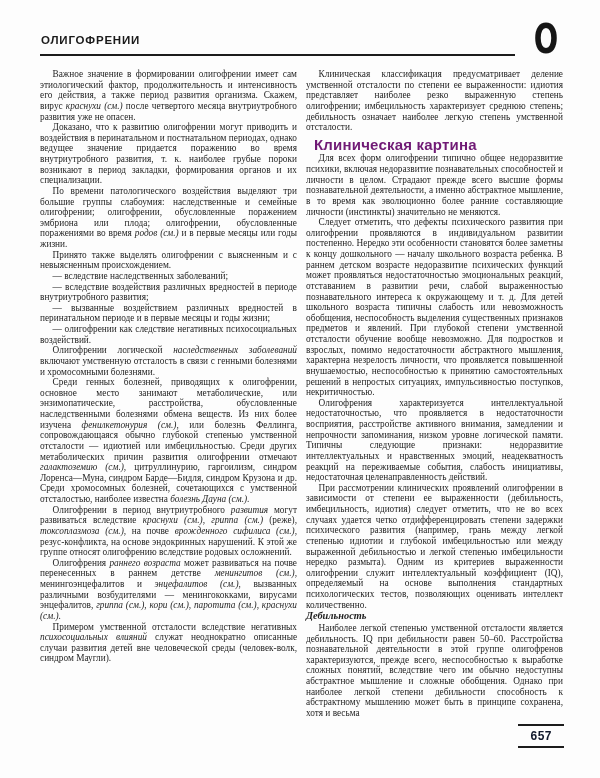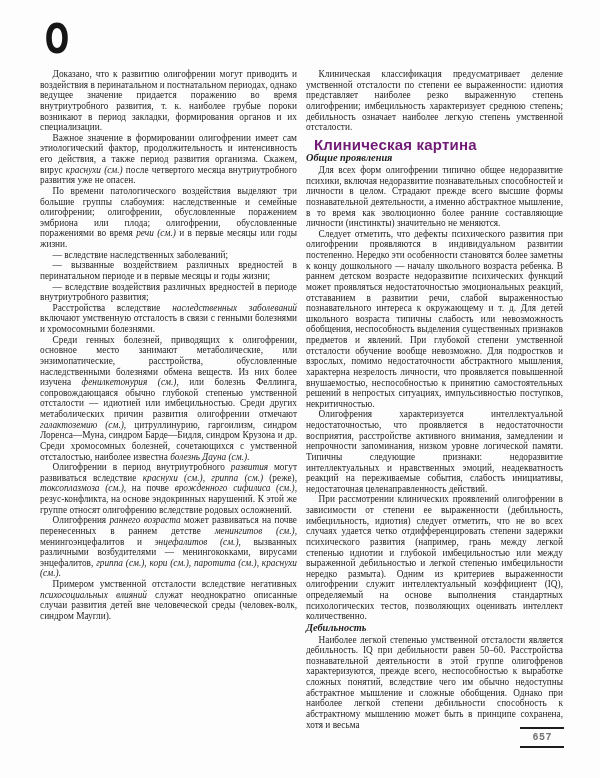--- a/index.html
+++ b/index.html
@@ -62,56 +62,60 @@
     padding-left: 8px;
   }
   .col-subheading {
     font-weight: 700;
     font-style: italic;
     font-size: 10.3px;
     margin: 1px 0 1px 0;
   }
   .page-footer { position: absolute; right: 36px; bottom: 30px; }
   .folio {
-    font-family: Liberation Mono, monospace;
+    font-family: Liberation Sans, sans-serif;
     font-weight: 700;
-    font-size: 10px;
+    font-size: 12px;
     letter-spacing: 0.5px;
-    color: #737373;
+    color: #0f172a;
     border-top: 2px solid #1c1c1c;
     border-bottom: 2px solid #1c1c1c;
     padding: 3px 12px;
   }
 </style>
 </head>
 <body>
 
 <div class="page">
   <header class="page-header">
+    <div class="header-left">
+      <span class="header-title">ОЛИГОФРЕНИИ</span>
+    </div>
     <span class="section-letter">О</span>
   </header>
 
   <main class="columns">
     <div class="column">
+        <p class="para"><span>Важное значение в формировании олигофрении имеет сам этиологический фактор, продолжительность и интенсивность его действия, а также период развития организма. Скажем, вирус </span><em>краснухи (см.)</em><span> после четвертого месяца внутриутробного развития уже не опасен.</span></p>
         <p class="para"><span>Доказано, что к развитию олигофрении могут приводить и воздействия в перинатальном и постнатальном периодах, однако ведущее значение придается поражению во время внутриутробного развития, т. к. наиболее грубые пороки возникают в период закладки, формирования органов и их специализации.</span></p>
-        <p class="para"><span>Важное значение в формировании олигофрении имеет сам этиологический фактор, продолжительность и интенсивность его действия, а также период развития организма. Скажем, вирус </span><em>краснухи (см.)</em><span> после четвертого месяца внутриутробного развития уже не опасен.</span></p>
-        <p class="para"><span>По времени патологического воздействия выделяют три большие группы слабоумия: наследственные и семейные олигофрении; олигофрении, обусловленные поражением эмбриона или плода; олигофрении, обусловленные поражениями во время </span><em>речи (см.)</em><span> и в первые месяцы или годы жизни.</span></p>
+        <p class="para"><span>По времени патологического воздействия выделяют три большие группы слабоумия: наследственные и семейные олигофрении; олигофрении, обусловленные поражением эмбриона или плода; олигофрении, обусловленные поражениями во время </span><em>родов (см.)</em><span> и в первые месяцы или годы жизни.</span></p>
+        <p class="para"><span>Принято также выделять олигофрении с выясненным и с невыясненным происхождением.</span></p>
         <p class="para"><span>— вследствие наследственных заболеваний;</span></p>
+        <p class="para"><span>— вследствие воздействия различных вредностей в периоде внутриутробного развития;</span></p>
         <p class="para"><span>— вызванные воздействием различных вредностей в перинатальном периоде и в первые месяцы и годы жизни;</span></p>
-        <p class="para"><span>— вследствие воздействия различных вредностей в периоде внутриутробного развития;</span></p>
-        <p class="para"><span>Расстройства вследствие </span><em>наследственных заболеваний</em><span> включают умственную отсталость в связи с генными болезнями и хромосомными болезнями.</span></p>
+        <p class="para"><span>— олигофрении как следствие негативных психосоциальных воздействий.</span></p>
+        <p class="para"><span>Олигофрении логической </span><em>наследственных заболеваний</em><span> включают умственную отсталость в связи с генными болезнями и хромосомными болезнями.</span></p>
         <p class="para"><span>Среди генных болезней, приводящих к олигофрении, основное место занимают метаболические, или энзимопатические, расстройства, обусловленные наследственными болезнями обмена веществ. Из них более изучена </span><em>фенилкетонурия (см.)</em><span>, или болезнь Феллинга, сопровождающаяся обычно глубокой степенью умственной отсталости — идиотией или имбецильностью. Среди других метаболических причин развития олигофрении отмечают </span><em>галактоземию (см.)</em><span>, цитруллинурию, гаргоилизм, синдром Лоренса—Муна, синдром Барде—Бидля, синдром Крузона и др. Среди хромосомных болезней, сочетающихся с умственной отсталостью, наиболее известна </span><em>болезнь Дауна (см.)</em><span>.</span></p>
         <p class="para"><span>Олигофрении в период внутриутробного </span><em>развития</em><span> могут развиваться вследствие </span><em>краснухи (см.)</em><span>, </span><em>гриппа (см.)</em><span> (реже), </span><em>токсоплазмоза (см.)</em><span>, на почве </span><em>врожденного сифилиса (см.)</em><span>, резус-конфликта, на основе эндокринных нарушений. К этой же группе относят олигофрению вследствие родовых осложнений.</span></p>
         <p class="para"><span>Олигофрения </span><em>раннего возраста</em><span> может развиваться на почве перенесенных в раннем детстве </span><em>менингитов (см.)</em><span>, менингоэнцефалитов и </span><em>энцефалитов (см.)</em><span>, вызванных различными возбудителями — менингококками, вирусами энцефалитов, </span><em>гриппа (см.)</em><span>, </span><em>кори (см.)</em><span>, </span><em>паротита (см.)</em><span>, </span><em>краснухи (см.)</em><span>.</span></p>
         <p class="para"><span>Примером умственной отсталости вследствие негативных </span><em>психосоциальных влияний</em><span> служат неоднократно описанные случаи развития детей вне человеческой среды (человек-волк, синдром Маугли).</span></p>
       </div>
     <div class="column">
         <p class="para"><span>Клиническая классификация предусматривает деление умственной отсталости по степени ее выраженности: идиотия представляет наиболее резко выраженную степень олигофрении; имбецильность характеризует среднюю степень; дебильность означает наиболее легкую степень умственной отсталости.</span></p>
         <div class="col-heading">Клиническая картина</div>
-        <div class="col-subheading">Общие проявления</div>
         <p class="para"><span>Для всех форм олигофрении типично общее недоразвитие психики, включая недоразвитие познавательных способностей и личности в целом. Страдают прежде всего высшие формы познавательной деятельности, а именно абстрактное мышление, в то время как эволюционно более ранние составляющие личности (инстинкты) значительно не меняются.</span></p>
         <p class="para"><span>Следует отметить, что дефекты психического развития при олигофрении проявляются в индивидуальном развитии постепенно. Нередко эти особенности становятся более заметны к концу дошкольного — началу школьного возраста ребенка. В раннем детском возрасте недоразвитие психических функций может проявляться недостаточностью эмоциональных реакций, отставанием в развитии речи, слабой выраженностью познавательного интереса к окружающему и т. д. Для детей школьного возраста типичны слабость или невозможность обобщения, неспособность выделения существенных признаков предметов и явлений. При глубокой степени умственной отсталости обучение вообще невозможно. Для подростков и взрослых, помимо недостаточности абстрактного мышления, характерна незрелость личности, что проявляется повышенной внушаемостью, неспособностью к принятию самостоятельных решений в непростых ситуациях, импульсивностью поступков, некритичностью.</span></p>
         <p class="para"><span>Олигофрения характеризуется интеллектуальной недостаточностью, что проявляется в недостаточности восприятия, расстройстве активного внимания, замедлении и непрочности запоминания, низком уровне логической памяти. Типичны следующие признаки: недоразвитие интеллектуальных и нравственных эмоций, неадекватность реакций на переживаемые события, слабость инициативы, недостаточная целенаправленность действий.</span></p>
         <p class="para"><span>При рассмотрении клинических проявлений олигофрении в зависимости от степени ее выраженности (дебильность, имбецильность, идиотия) следует отметить, что не во всех случаях удается четко отдифференцировать степени задержки психического развития (например, грань между легкой степенью идиотии и глубокой имбецильностью или между выраженной дебильностью и легкой степенью имбецильности нередко размыта). Одним из критериев выраженности олигофрении служит интеллектуальный коэффициент (IQ), определяемый на основе выполнения стандартных психологических тестов, позволяющих оценивать интеллект количественно.</span></p>
         <div class="col-subheading">Дебильность</div>
         <p class="para"><span>Наиболее легкой степенью умственной отсталости является дебильность. IQ при дебильности равен 50–60. Расстройства познавательной деятельности в этой группе олигофренов характеризуются, прежде всего, неспособностью к выработке сложных понятий, вследствие чего им обычно недоступны абстрактное мышление и сложные обобщения. Однако при наиболее легкой степени дебильности способность к абстрактному мышлению может быть в принципе сохранена, хотя и весьма</span></p>
       </div>
   </main>
 
   <footer class="page-footer">

